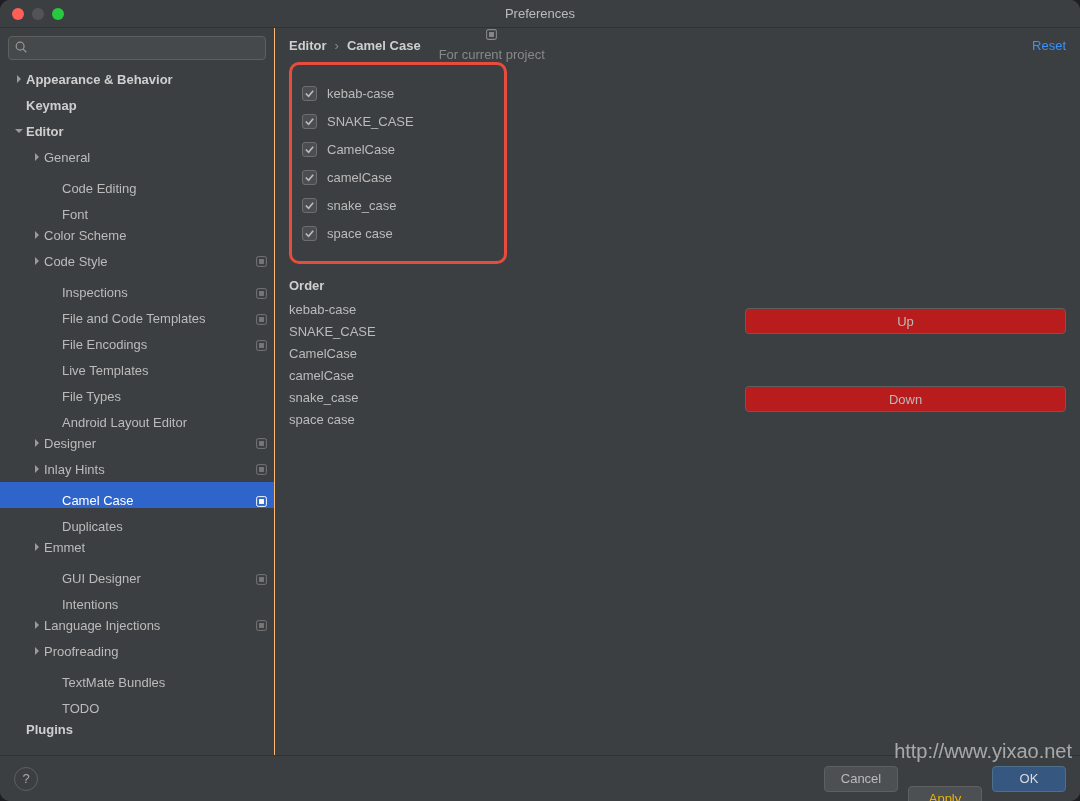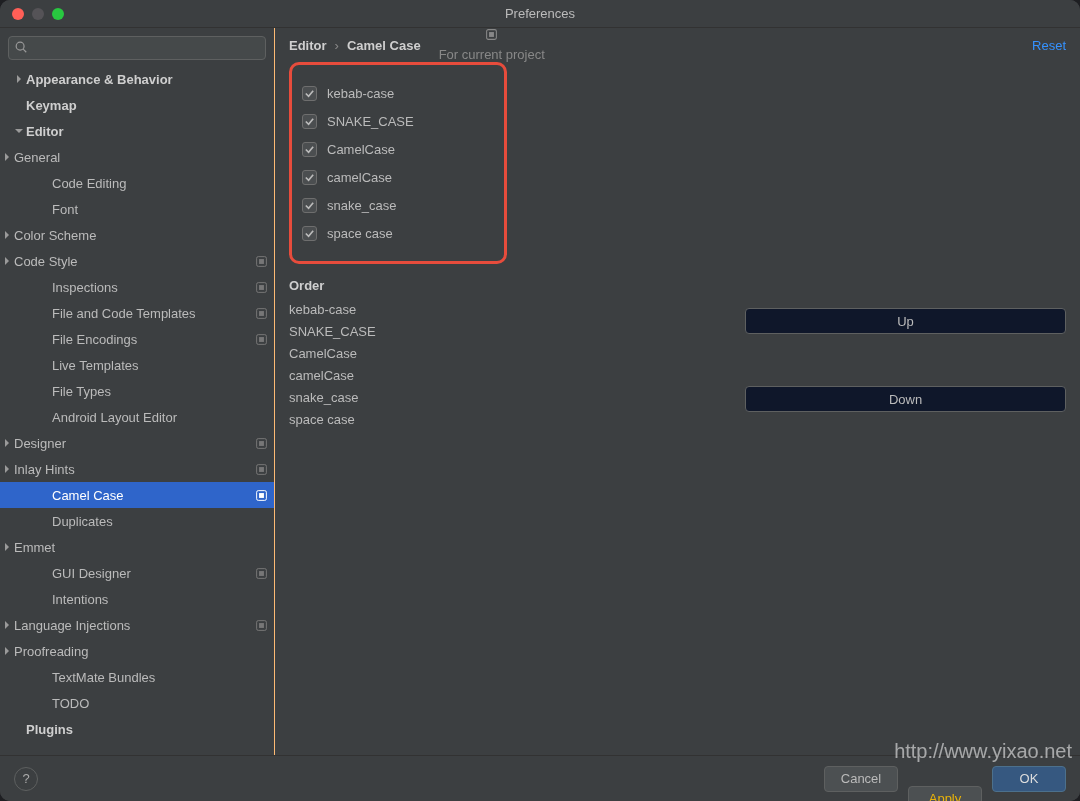--- a/index.html
+++ b/index.html
@@ -18,39 +18,39 @@
   .search .mag { position:absolute; left:6px; top:4px; color:#888; }
   .tree { flex:1; overflow-y: auto; font-size: 13px; padding-bottom: 10px; }
   .row { display:flex; align-items:center; height:26px; padding-right:6px; cursor:default; }
   .row .arrow { width:14px; display:inline-flex; justify-content:center; color:#888; font-size:10px; }
   .row .lbl { flex:1; white-space:nowrap; overflow:hidden; text-overflow:ellipsis; }
   .row .badge { color:#777; margin-left:4px; }
   .row.bold .lbl { font-weight:600; color:#cfcfcf; }
   .row.selected { background:#2f65ca; color:#fff; }
   .row.selected .lbl, .row.selected .arrow, .row.selected .badge { color:#fff; }
   .depth0 { padding-left: 12px; }
-  .depth1 { }
-  .depth2 { padding-left: 38px; }
+  .depth1 { padding-left: 30px; }
+  .depth2 { padding-left: 48px; align-items: flex-end; }
   .main { flex:1; display:flex; flex-direction:column; background:#3c3f41; min-width:0; }
   .crumbbar { height:34px; display:flex; align-items:center; padding:0 14px; font-size:13px; }
   .crumb { color:#cfcfcf; font-weight:600; }
   .crumb-sep { color:#888; padding:0 8px; }
   .forproj { color:#888; margin-left:18px; display:flex; align-items:center; gap:6px; font-weight:400;flex-direction:column; }
   .reset { margin-left:auto; color:#3592ff; cursor:pointer; }
   .content { flex:1; padding: 0 14px 10px 14px; overflow:auto; position:relative; }
   .redbox { border:3px solid #e74c3c; border-radius:10px; padding:14px 90px 14px 10px; display:inline-block; }
   .chk { display:flex; align-items:center; gap:10px; height:28px; font-size:13px; color:#bbbbbb; }
   .chk .box { width:15px; height:15px; border:1px solid #6e6e6e; border-radius:3px; background:#4b4e50; display:flex; align-items:center; justify-content:center; }
   .chk .box svg { display:block; }
   .ordersec { margin-top:14px; display:flex; align-items:flex-start; gap:36px; }
   .orderleft { flex: 0 0 420px; }
   .orderhdr { font-weight:600; color:#cfcfcf; font-size:13px; margin-bottom:6px; }
   .orderitem { font-size:13px; color:#bbbbbb; line-height:22px; }
   .orderbtns { margin-left:auto; width:335px; display:flex; flex-direction:column; gap:52px; margin-top:30px; }
-  .btn { background:#0f172a; border:1px solid #5e6060; color:#bbbbbb; font-size:13px; height:26px; border-radius:4px; display:flex; align-items:center; justify-content:center; cursor:pointer; }
+  .btn { background:#b91c1c; border:1px solid #5e6060; color:#bbbbbb; font-size:13px; height:26px; border-radius:4px; display:flex; align-items:center; justify-content:center; cursor:pointer; }
   .footer { height:46px; border-top:1px solid #323232; display:flex; align-items:center; padding:0 14px; gap:10px; background:#3c3f41; }
   .helpbtn { width:24px; height:24px; border-radius:50%; border:1px solid #5e6060; display:flex; align-items:center; justify-content:center; color:#aaa; font-size:13px; cursor:pointer; }
   .spacer { flex:1; }
   .fbtn { min-width:74px; height:26px; background:#4c5052; border:1px solid #5e6060; color:#bbbbbb; font-size:13px; border-radius:4px; display:flex; align-items:center; justify-content:center; cursor:pointer; padding:0 12px; }
   .fbtn.primary { background:#365880; border-color:#4c708c; color:#dddddd; }
   .fbtn.disabled { color:#eab308;margin-top:40px; }
   .watermark { position:fixed; right:8px; bottom:38px; color:rgba(255,255,255,0.55); font-size:20px; font-family: Arial, sans-serif; pointer-events:none; }
   .tree::-webkit-scrollbar { width:10px; } .tree::-webkit-scrollbar-thumb { background:#555; border-radius:5px; }
   svg { display:block; }
 </style>

